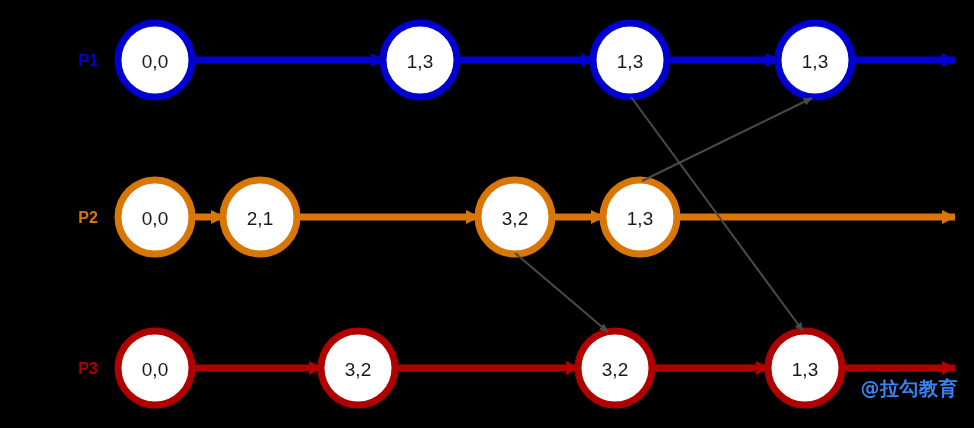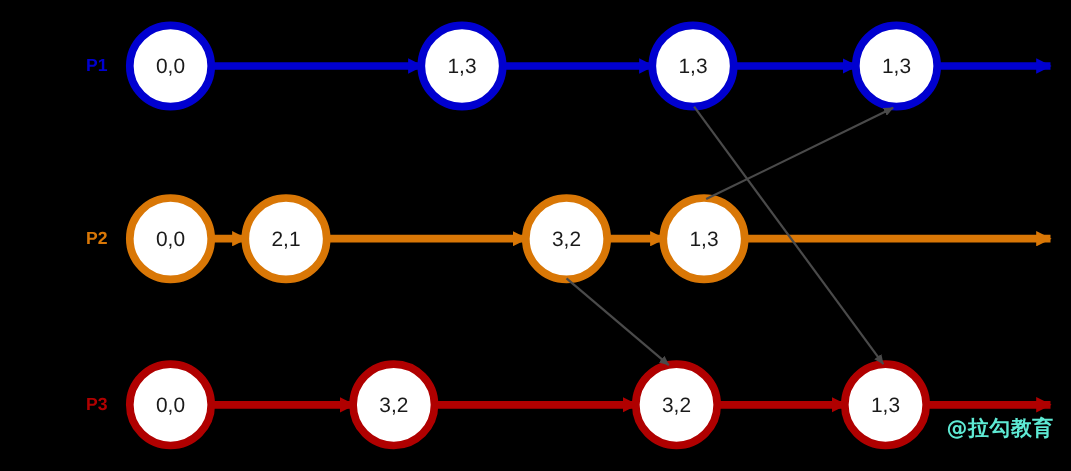--- a/index.html
+++ b/index.html
@@ -39,21 +39,21 @@
     font-family: "Liberation Sans", sans-serif;
     font-size: 16px;
     font-weight: bold;
     text-anchor: middle;
     dominant-baseline: central;
   }
   .watermark {
     position: absolute;
     right: 16px;
     bottom: 26px;
-    color: #5eead4;
+    color: #3b82f6;
     font-family: "DejaVu Sans", sans-serif;
     font-size: 19px;
     font-weight: bold;
     letter-spacing: 0.5px;
     text-shadow: 0 0 2px rgba(0,0,0,0.8);
     white-space: nowrap;
   }
 </style>
 </head>
 <body>

